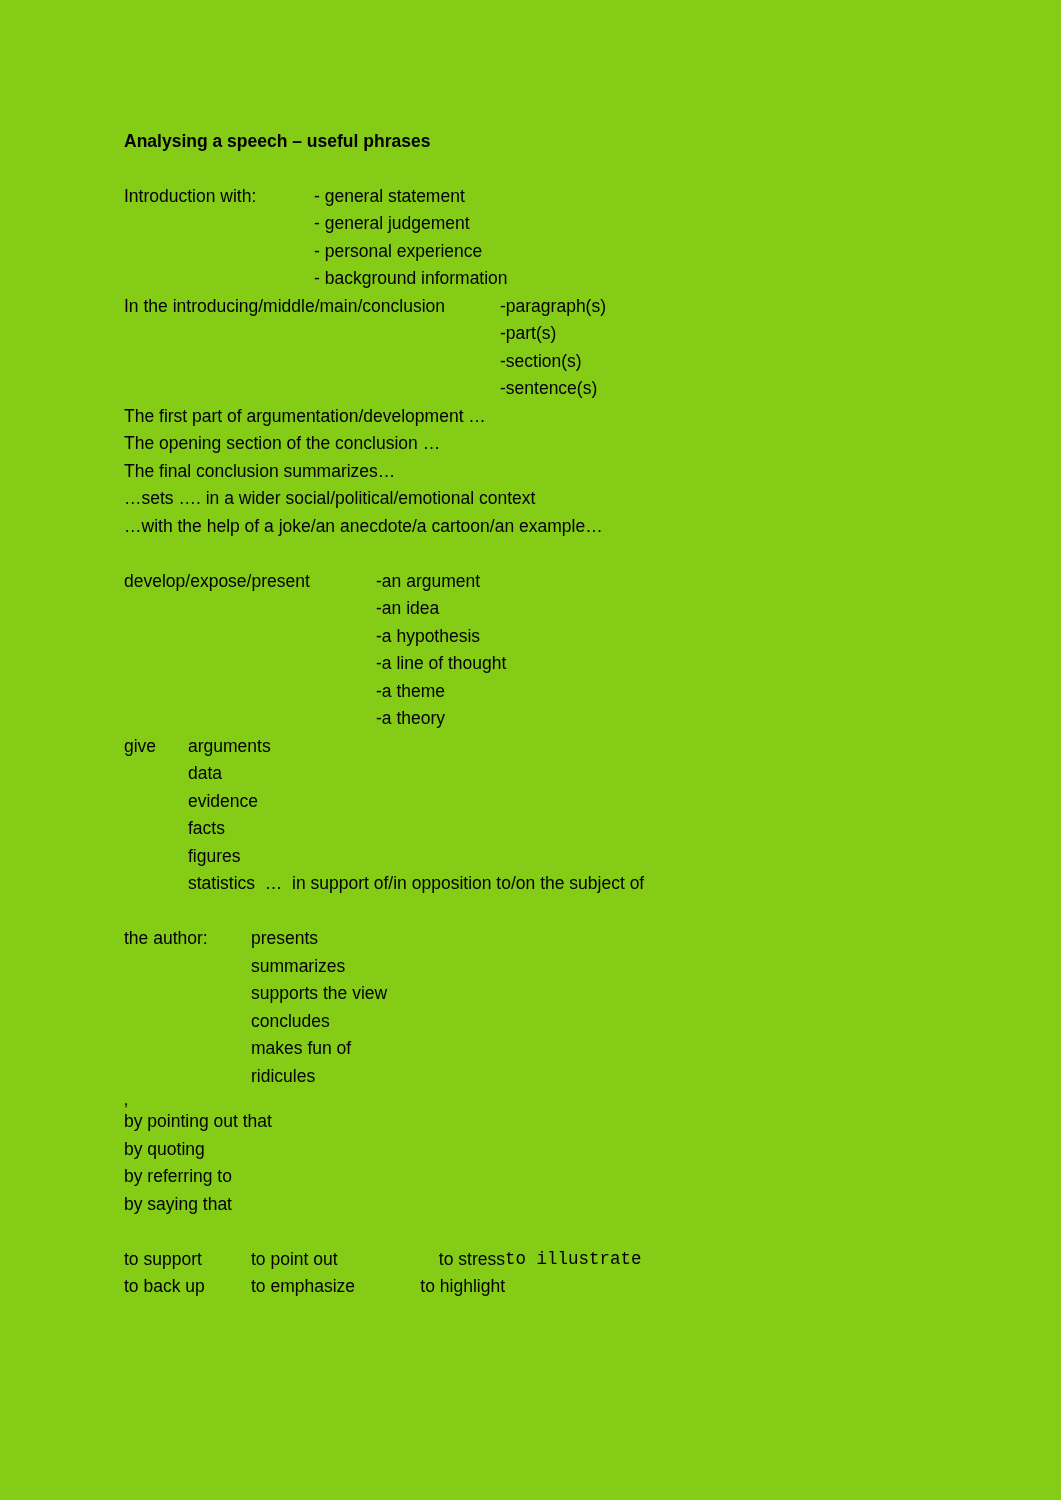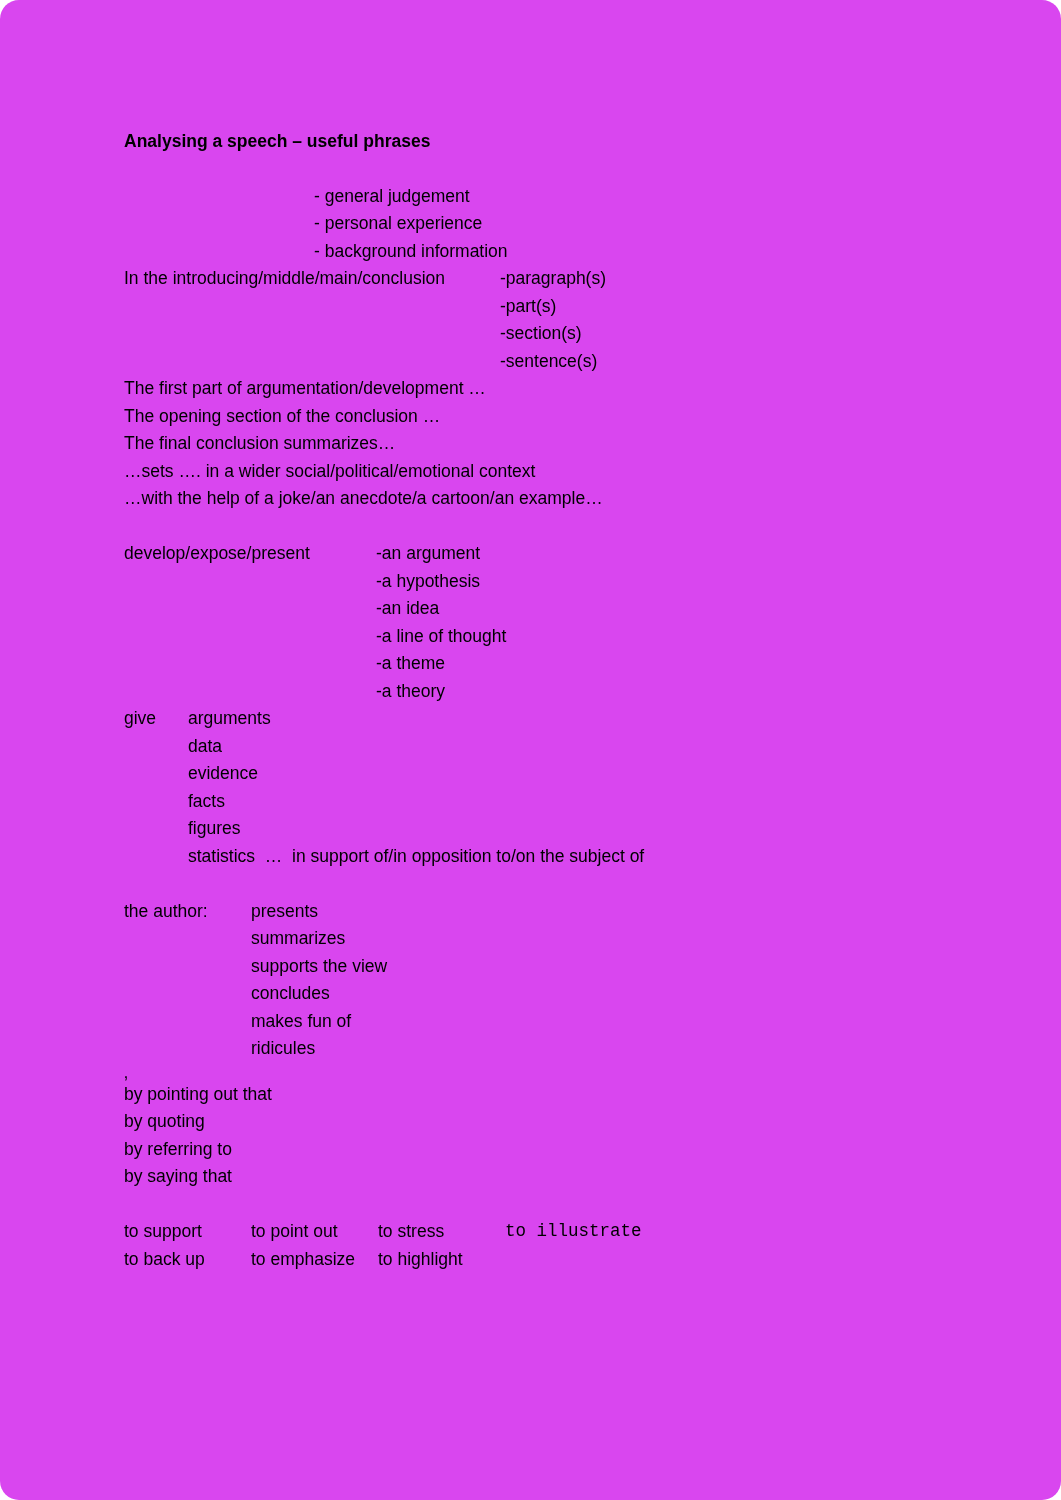--- a/index.html
+++ b/index.html
@@ -8,24 +8,23 @@
     background: #ffffff;
   }
   body {
     font-family: "Liberation Sans", sans-serif;
     color: #000000;
   }
   .page {
     position: relative;
     width: 1061px;
     height: 1500px;
-    background: #d946ef;
+    background: #84cc16;
     margin: 0 auto;
     overflow: hidden;
-    border-radius: 19px;
   }
   .doc {
     position: absolute;
     left: 124px;
     top: 128px;
     width: 830px;
     font-size: 17.5px;
     line-height: 27.5px;
   }
   .title {
@@ -74,31 +73,35 @@
     font-size: 17.5px;
     line-height: 18px;
     height: 18px;
   }
   .grid4 {
     display: flex;
     white-space: pre;
   }
   .g-c1 { width: 127px; flex: 0 0 127px; }
   .g-c2 { width: 127px; flex: 0 0 127px; }
-  .g-c3 { width: 127px; flex: 0 0 127px; }
+  .g-c3 { width: 127px; flex: 0 0 127px; text-align: right; }
   .g-c4 { width: 180px; flex: 0 0 180px; font-family: Liberation Mono, monospace; }
 </style>
 </head>
 <body>
 
 <div class="page">
   <div class="doc">
 
     <div class="title">Analysing a speech – useful phrases</div>
 
+    <div class="row">
+      <span class="col-label-1">Introduction with:</span>
+      <span>- general statement</span>
+    </div>
     <div class="line indent-190">- general judgement</div>
     <div class="line indent-190">- personal experience</div>
     <div class="line indent-190">- background information</div>
 
     <div class="row">
       <span class="col-label-2">In the introducing/middle/main/conclusion</span>
       <span>-paragraph(s)</span>
     </div>
     <div class="line indent-376">-part(s)</div>
     <div class="line indent-376">-section(s)</div>
@@ -109,22 +112,22 @@
     <div class="line">The final conclusion summarizes…</div>
     <div class="line">…sets …. in a wider social/political/emotional context</div>
     <div class="line">…with the help of a joke/an anecdote/a cartoon/an example…</div>
 
     <div class="blank"></div>
 
     <div class="row">
       <span class="col-label-3">develop/expose/present</span>
       <span>-an argument</span>
     </div>
+    <div class="line indent-252">-an idea</div>
     <div class="line indent-252">-a hypothesis</div>
-    <div class="line indent-252">-an idea</div>
     <div class="line indent-252">-a line of thought</div>
     <div class="line indent-252">-a theme</div>
     <div class="line indent-252">-a theory</div>
 
     <div class="row">
       <span class="col-label-4">give</span>
       <span>arguments</span>
     </div>
     <div class="line indent-64">data</div>
     <div class="line indent-64">evidence</div>

